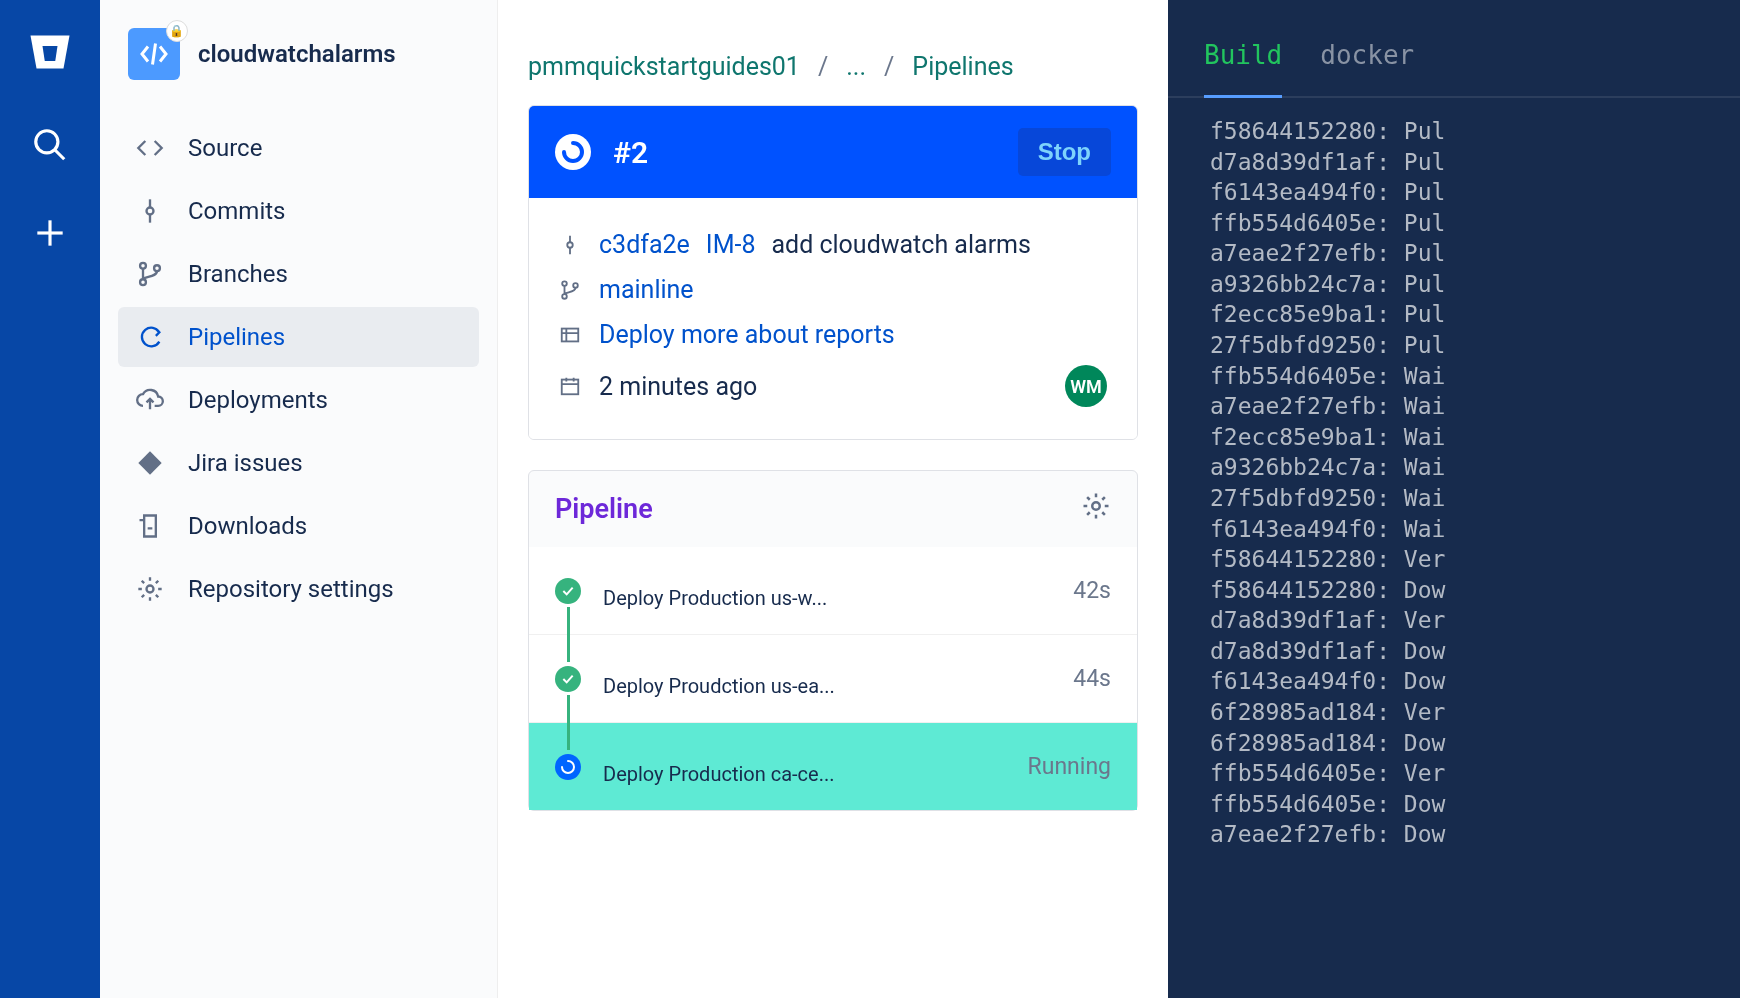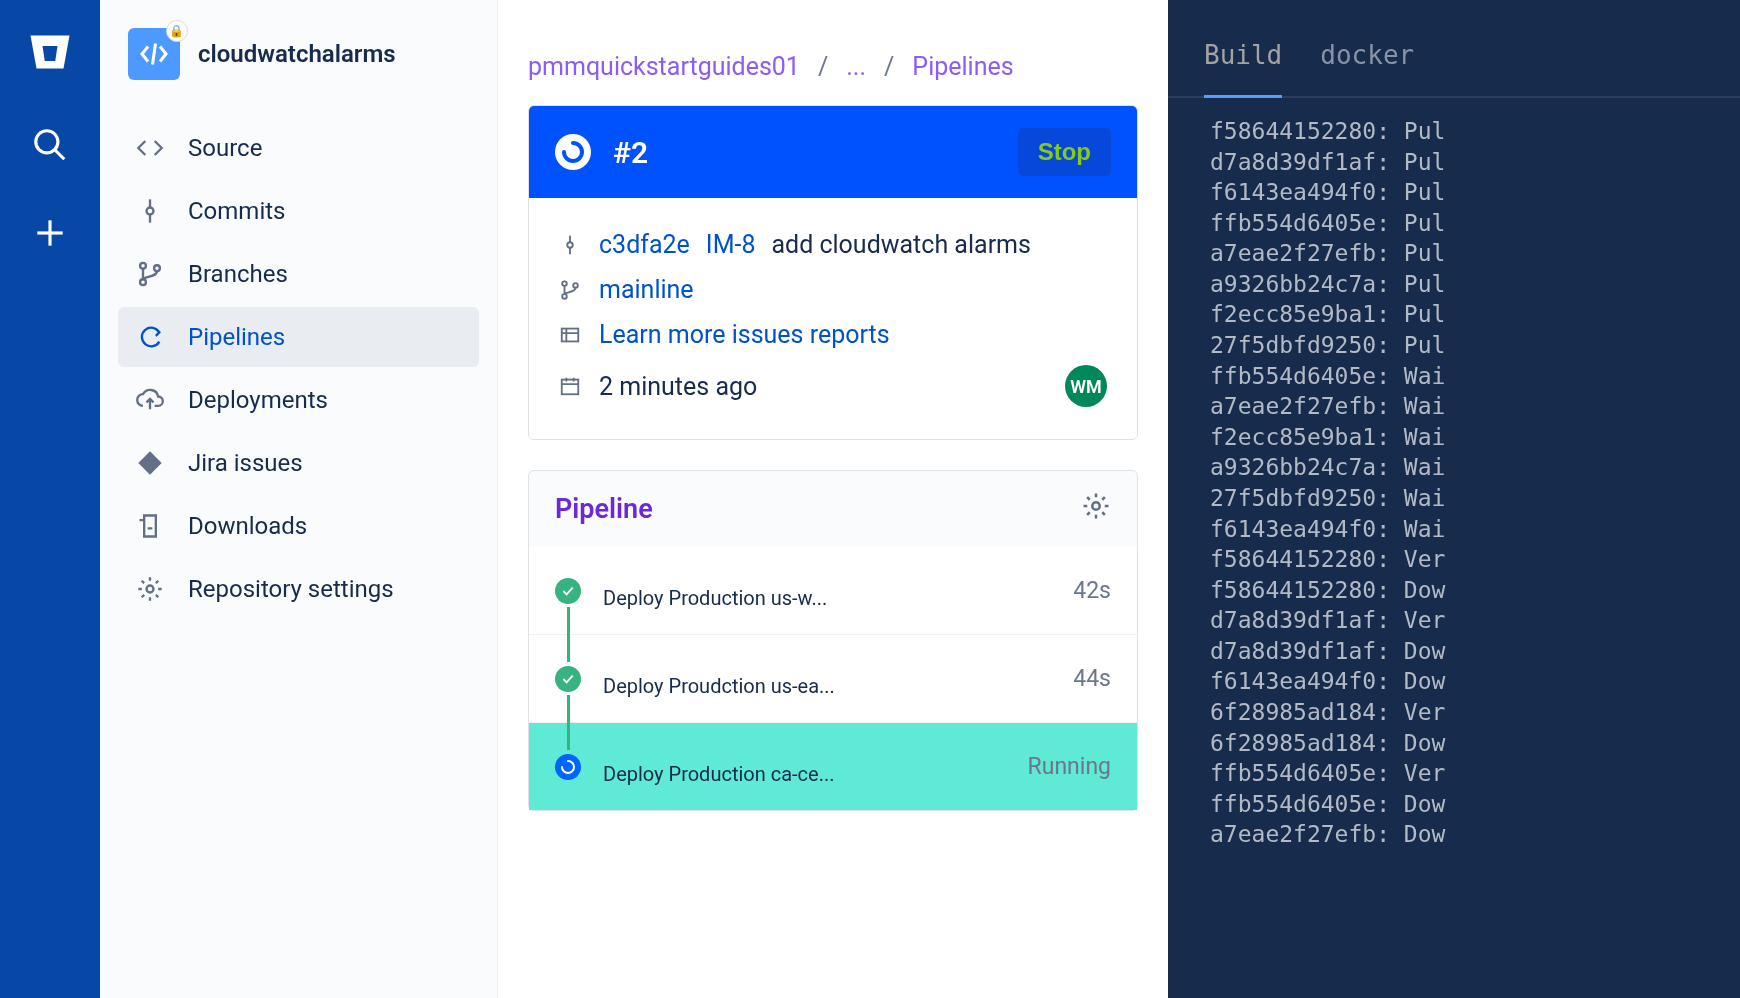--- a/index.html
+++ b/index.html
@@ -63,21 +63,21 @@
 .nav-item .nav-icon svg { width: 28px; height: 28px; stroke: #626f86; fill: none; stroke-width: 2; }
 .nav-item.active { background: #e9ecf0; color: #0052cc; }
 .nav-item.active svg { stroke: #0052cc; }
 .main {
   flex: 1;
   padding: 52px 30px 0 30px;
   min-width: 0;
 }
 .breadcrumb { color: #6b778c; font-size: 25px; margin-bottom: 24px; display:flex; gap:18px; }
 .breadcrumb span.sep { color: #6b778c; }
-.breadcrumb a { color: #8b5cf6; cursor:pointer; }
+.breadcrumb a { color: #0f766e; cursor:pointer; }
 .run-card {
   border: 1px solid #dfe1e6;
   border-radius: 6px;
   overflow: hidden;
   margin-bottom: 30px;
 }
 .run-header {
   background: #0052ff;
   color: #fff;
   display: flex; align-items: center;
@@ -86,21 +86,21 @@
 }
 .spin-icon {
   width: 36px; height: 36px; border-radius: 50%;
   background: #fff;
   display:flex; align-items:center; justify-content:center;
 }
 .spin-icon svg { width: 24px; height:24px; }
 .run-title { font-size: 30px; font-weight: 600; flex:1; }
 .stop-btn {
   background: #0747d9;
-  color: #84cc16;
+  color: #7dd3fc;
   border: none;
   padding: 10px 20px;
   border-radius: 5px;
   font-size: 24px;
   font-weight: 600;
   cursor: pointer;
 }
 .run-body { padding: 24px 30px; background:#fff; }
 .run-row { display: flex; align-items: center; gap: 16px; padding: 8px 0; font-size: 25px; color:#172b4d;}
 .run-row .icon { width:24px; color:#626f86; display:flex;}
@@ -142,21 +142,21 @@
   background: #172b4d;
   color: #b3bac5;
   font-family: "SFMono-Regular", Consolas, monospace;
   font-size: 23px;
   flex-shrink:0;
   overflow:hidden;
   padding-top:40px;
 }
 .console-tabs { display:flex; gap:38px; padding: 0 36px 14px 36px; border-bottom:2px solid #2c3e5d;}
 .ctab { color:#8993a4; font-size:26px; cursor:pointer; padding-bottom:12px; }
-.ctab.active { color:#a3a3a3; border-bottom:3px solid #579dff; margin-bottom:-16px; padding-bottom:16px;}
+.ctab.active { color:#22c55e; border-bottom:3px solid #579dff; margin-bottom:-16px; padding-bottom:16px;}
 .log { padding: 18px 0 0 42px; line-height:1.33; white-space:pre; }
 </style>
 </head>
 <body>
 
 <div class="rail">
   <div class="logo">
     <svg viewBox="0 0 32 32">
         <path d="M3 5 L29 5 L25 27 L7 27 Z" fill="#fff"></path>
         <path d="M11 12 L21 12 L19.5 22 L12.5 22 Z" fill="#0747a6"></path>
@@ -304,21 +304,21 @@
         <span class="link">mainline</span>
       </div>
       <div class="run-row">
         <span class="icon">
             <svg viewBox="0 0 24 24">
               <rect x="3" y="5" width="18" height="14"></rect>
               <line x1="3" y1="10" x2="21" y2="10"></line>
               <line x1="8" y1="5" x2="8" y2="19"></line>
             </svg>
           </span>
-        <span class="link">Learn more issues reports</span>
+        <span class="link">Deploy more about reports</span>
       </div>
       <div class="run-row">
         <span class="icon">
             <svg viewBox="0 0 24 24">
               <rect x="3" y="5" width="18" height="16"></rect>
               <line x1="3" y1="10" x2="21" y2="10"></line>
               <line x1="8" y1="3" x2="8" y2="7"></line>
               <line x1="16" y1="3" x2="16" y2="7"></line>
             </svg>
           </span>

